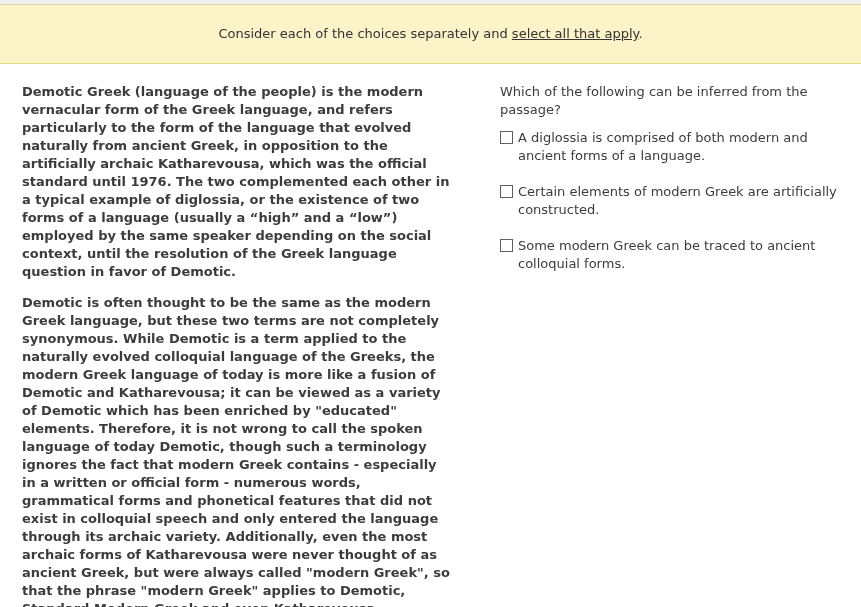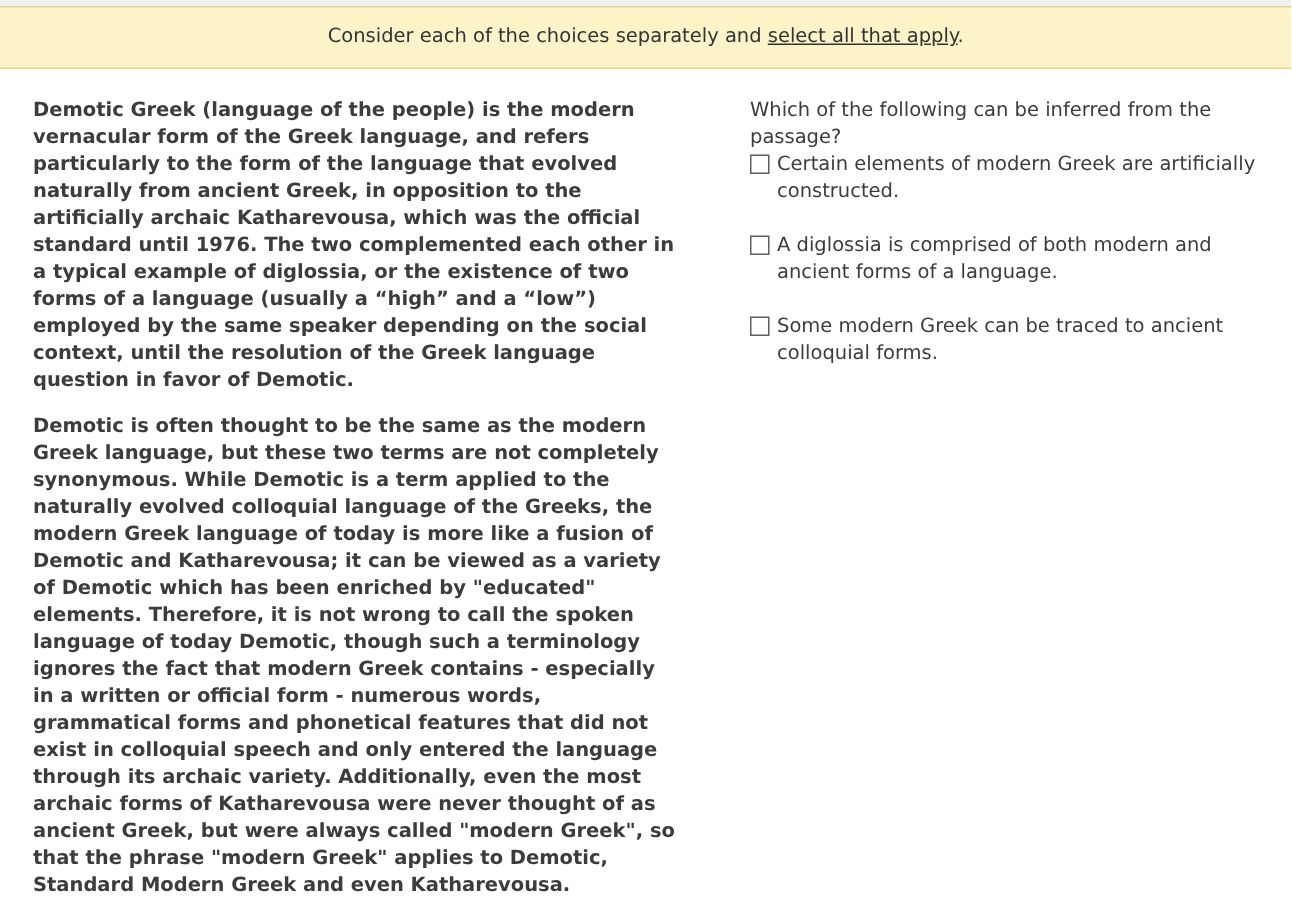--- a/index.html
+++ b/index.html
@@ -12,21 +12,21 @@
     font-size: 13px;
     line-height: 18px;
     color: #3c3c3c;
     overflow: hidden;
   }
   .top-strip {
     height: 4px;
     background: #f0f0ee;
   }
   .banner {
-    height: 42px;
+    height: 60px;
     background: #fcf3c9;
     border-top: 1px solid #ddd1a0;
     border-bottom: 1px solid #e8da85;
     display: flex;
     align-items: center;
     justify-content: center;
     color: #333333;
   }
   .banner .link {
     text-decoration: underline;
@@ -45,20 +45,21 @@
   }
   .passage p {
     margin: 0 0 13px 0;
   }
   .question-col {
     flex: none;
     width: 352px;
     margin-left: 46px;
   }
   .question {
+    margin-bottom: 10px;
   }
   .choice {
     display: flex;
     align-items: flex-start;
     margin-bottom: 18px;
     cursor: pointer;
   }
   .choice input[type="checkbox"] {
     -webkit-appearance: none;
     appearance: none;
@@ -88,26 +89,26 @@
   <div class="passage">
     <p>Demotic Greek (language of the people) is the modern vernacular form of the Greek language, and refers particularly to the form of the language that evolved naturally from ancient Greek, in opposition to the artificially archaic Katharevousa, which was the official standard until 1976. The two complemented each other in a typical example of diglossia, or the existence of two forms of a language (usually a “high” and a “low”) employed by the same speaker depending on the social context, until the resolution of the Greek language question in favor of Demotic.</p>
     <p>Demotic is often thought to be the same as the modern Greek language, but these two terms are not completely synonymous. While Demotic is a term applied to the naturally evolved colloquial language of the Greeks, the modern Greek language of today is more like a fusion of Demotic and Katharevousa; it can be viewed as a variety of Demotic which has been enriched by "educated" elements. Therefore, it is not wrong to call the spoken language of today Demotic, though such a terminology ignores the fact that modern Greek contains - especially in a written or official form - numerous words, grammatical forms and phonetical features that did not exist in colloquial speech and only entered the language through its archaic variety. Additionally, even the most archaic forms of Katharevousa were never thought of as ancient Greek, but were always called "modern Greek", so that the phrase "modern Greek" applies to Demotic, Standard Modern Greek and even Katharevousa.</p>
   </div>
 
   <div class="question-col">
     <div class="question">Which of the following can be inferred from the passage?</div>
 
     <label class="choice">
       <input type="checkbox" style="">
-      <span class="choice-label">Certain elements of modern Greek are artificially constructed.</span>
+      <span class="choice-label">A diglossia is comprised of both modern and ancient forms of a language.</span>
     </label>
 
     <label class="choice">
       <input type="checkbox" style="">
-      <span class="choice-label">A diglossia is comprised of both modern and ancient forms of a language.</span>
+      <span class="choice-label">Certain elements of modern Greek are artificially constructed.</span>
     </label>
 
     <label class="choice">
       <input type="checkbox" style="">
       <span class="choice-label">Some modern Greek can be traced to ancient colloquial forms.</span>
     </label>
   </div>
 
 </div>
 

